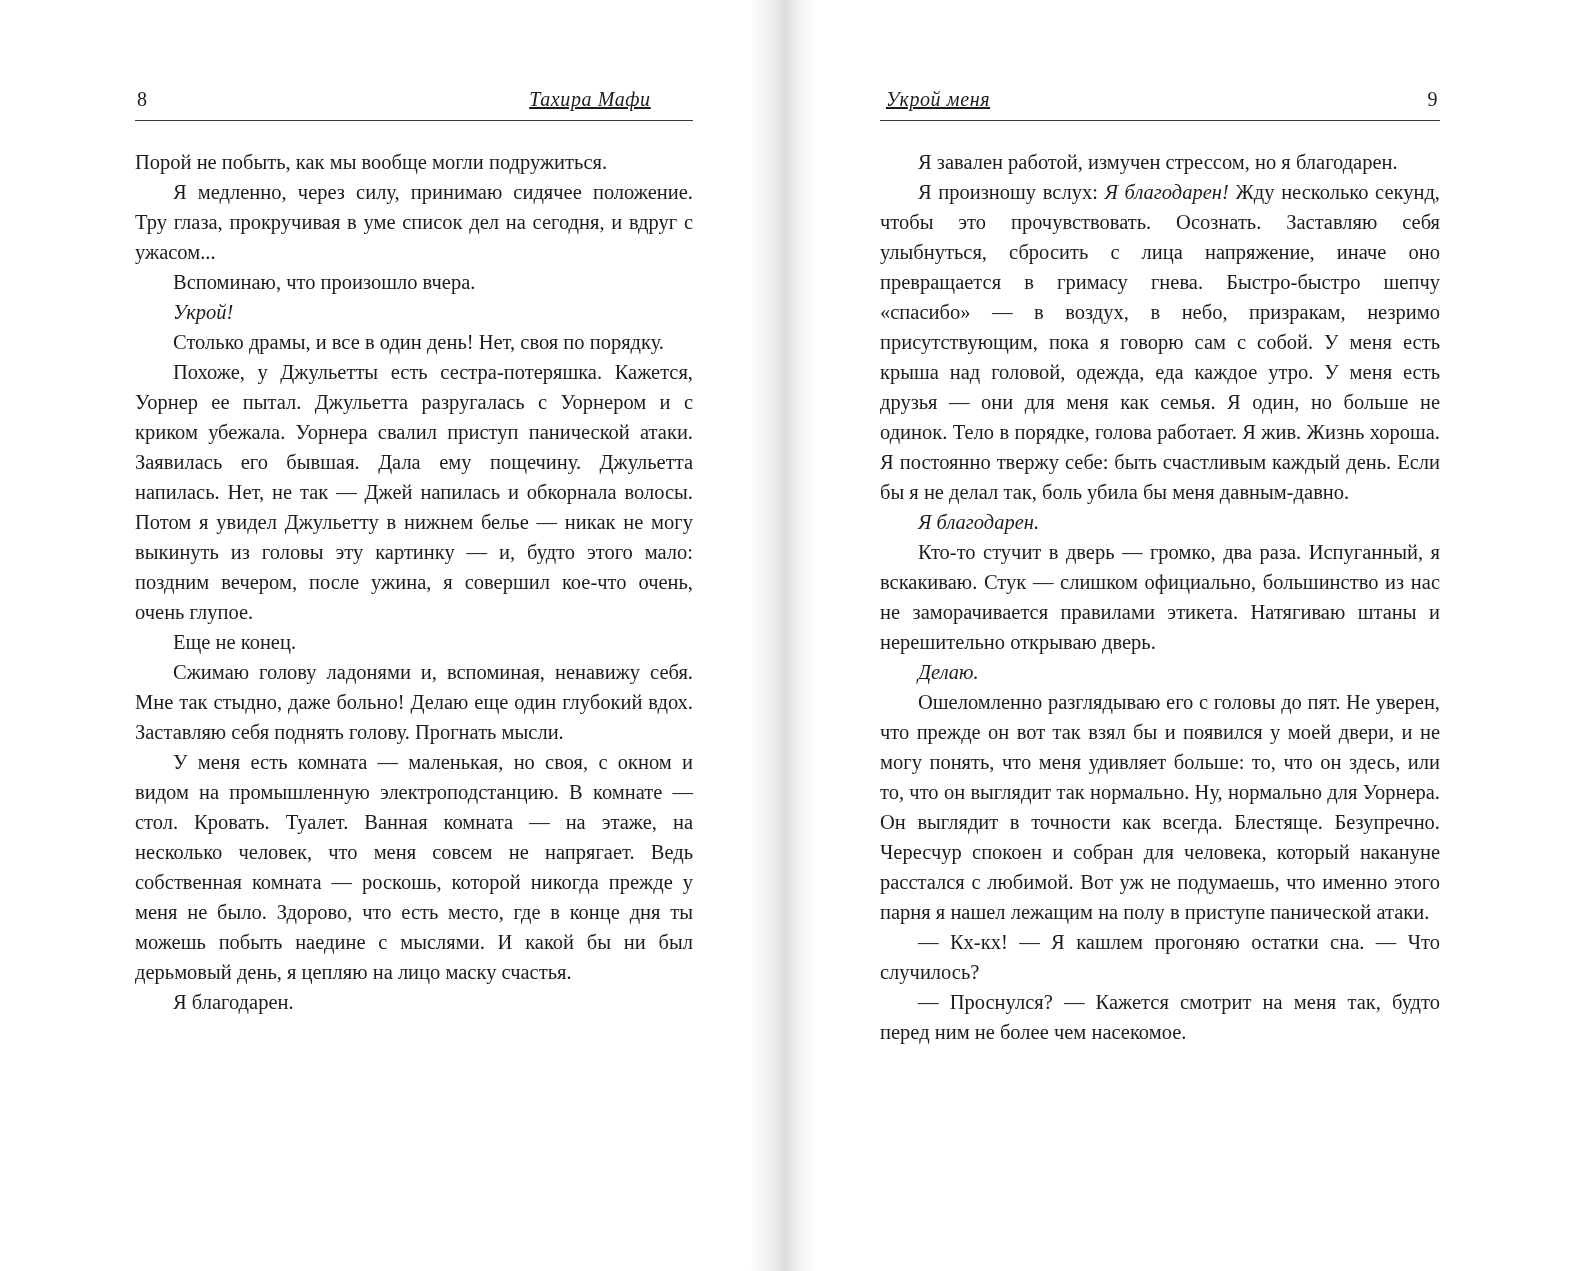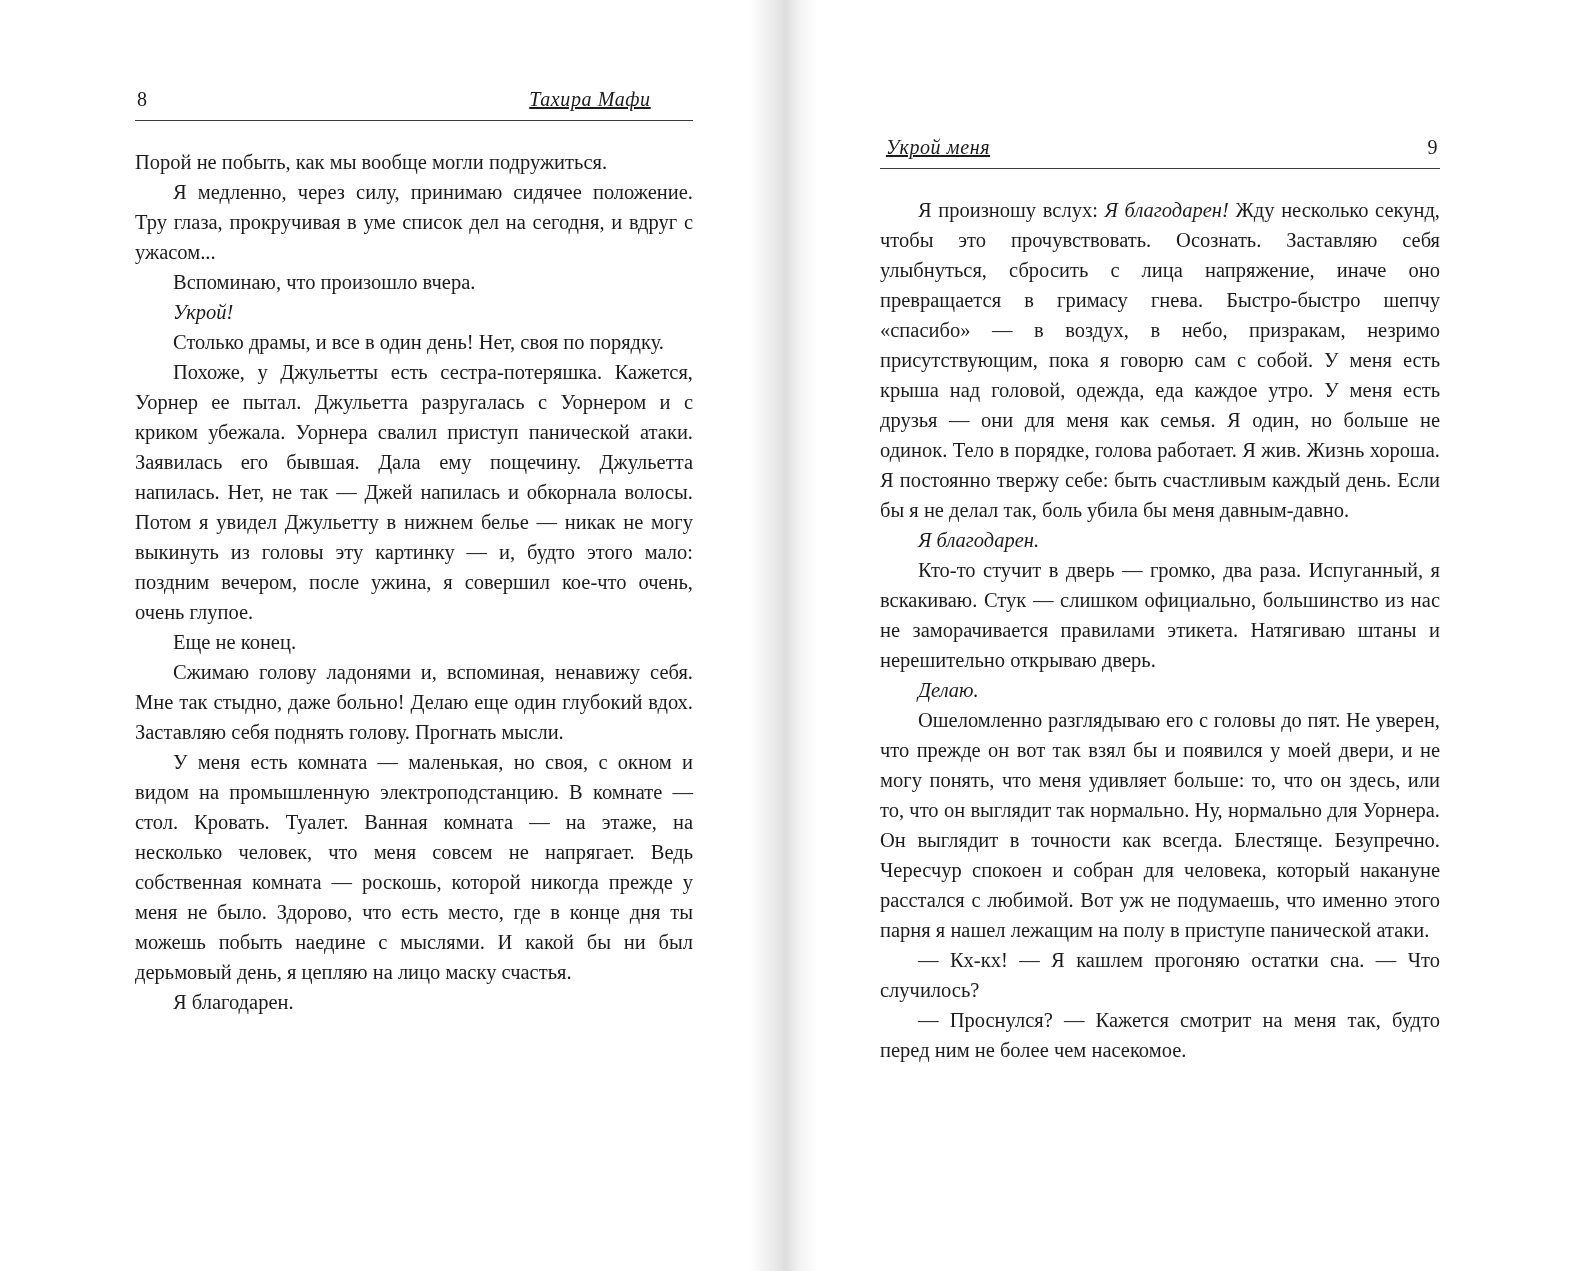--- a/index.html
+++ b/index.html
@@ -17,21 +17,21 @@
     background: linear-gradient(90deg,
       rgba(90,90,90,0) 0%,
       rgba(90,90,90,0.12) 35%,
       rgba(90,90,90,0.20) 52%,
       rgba(90,90,90,0.08) 72%,
       rgba(90,90,90,0) 100%);
     pointer-events: none;
   }
   .page { position: absolute; top: 86px; }
   .page-left  { left: 135px; width: 558px; }
-  .page-right { left: 880px; width: 560px; margin-top: 48px; }
+  .page-right { left: 880px; width: 560px; }
 
   .page-header { position: relative; height: 28px; font-size: 20px; line-height: 26px; }
   .page-number { position: absolute; top: 0; letter-spacing: 0.5px; }
   .page-left  .page-number { left: 2px; }
   .page-right .page-number { right: 2px; }
   .running-header {
     position: absolute; top: 0; font-style: italic; white-space: nowrap;
     transform: translateX(-50%); letter-spacing: 0.6px; text-decoration: underline;
   }
   .page-left  .running-header { left: 455px; }
@@ -78,20 +78,21 @@
       </div>
   </div>
 
   <div class="page page-right">
     <div class="page-header">
       <span class="running-header">Укрой меня</span>
       <span class="page-number">9</span>
     </div>
     <div class="header-rule"></div>
     <div class="page-body">
+        <p class="indent"><span>Я завален работой, измучен стрессом, но я благодарен.</span></p>
         <p class="indent"><span>Я произношу вслух: </span><em>Я благодарен!</em><span> Жду несколько секунд, чтобы это прочувствовать. Осознать. Заставляю себя улыбнуться, сбросить с лица напряжение, иначе оно превращается в гримасу гнева. Быстро-быстро шепчу «спасибо» — в воздух, в небо, призракам, незримо присутствующим, пока я говорю сам с собой. У меня есть крыша над головой, одежда, еда каждое утро. У меня есть друзья — они для меня как семья. Я один, но больше не одинок. Тело в порядке, голова работает. Я жив. Жизнь хороша. Я постоянно твержу себе: быть счастливым каждый день. Если бы я не делал так, боль убила бы меня давным-давно.</span></p>
         <p class="indent"><em>Я благодарен.</em></p>
         <p class="indent"><span>Кто-то стучит в дверь — громко, два раза. Испуганный, я вскакиваю. Стук — слишком официально, большинство из нас не заморачивается правилами этикета. Натягиваю штаны и нерешительно открываю дверь.</span></p>
         <p class="indent"><em>Делаю.</em></p>
         <p class="indent"><span>Ошеломленно разглядываю его с головы до пят. Не уверен, что прежде он вот так взял бы и появился у моей двери, и не могу понять, что меня удивляет больше: то, что он здесь, или то, что он выглядит так нормально. Ну, нормально для Уорнера. Он выглядит в точности как всегда. Блестяще. Безупречно. Чересчур спокоен и собран для человека, который накануне расстался с любимой. Вот уж не подумаешь, что именно этого парня я нашел лежащим на полу в приступе панической атаки.</span></p>
         <p class="indent"><span>— Кх-кх! — Я кашлем прогоняю остатки сна. — Что случилось?</span></p>
         <p class="indent"><span>— Проснулся? — Кажется смотрит на меня так, будто перед ним не более чем насекомое.</span></p>
       </div>
   </div>
 

